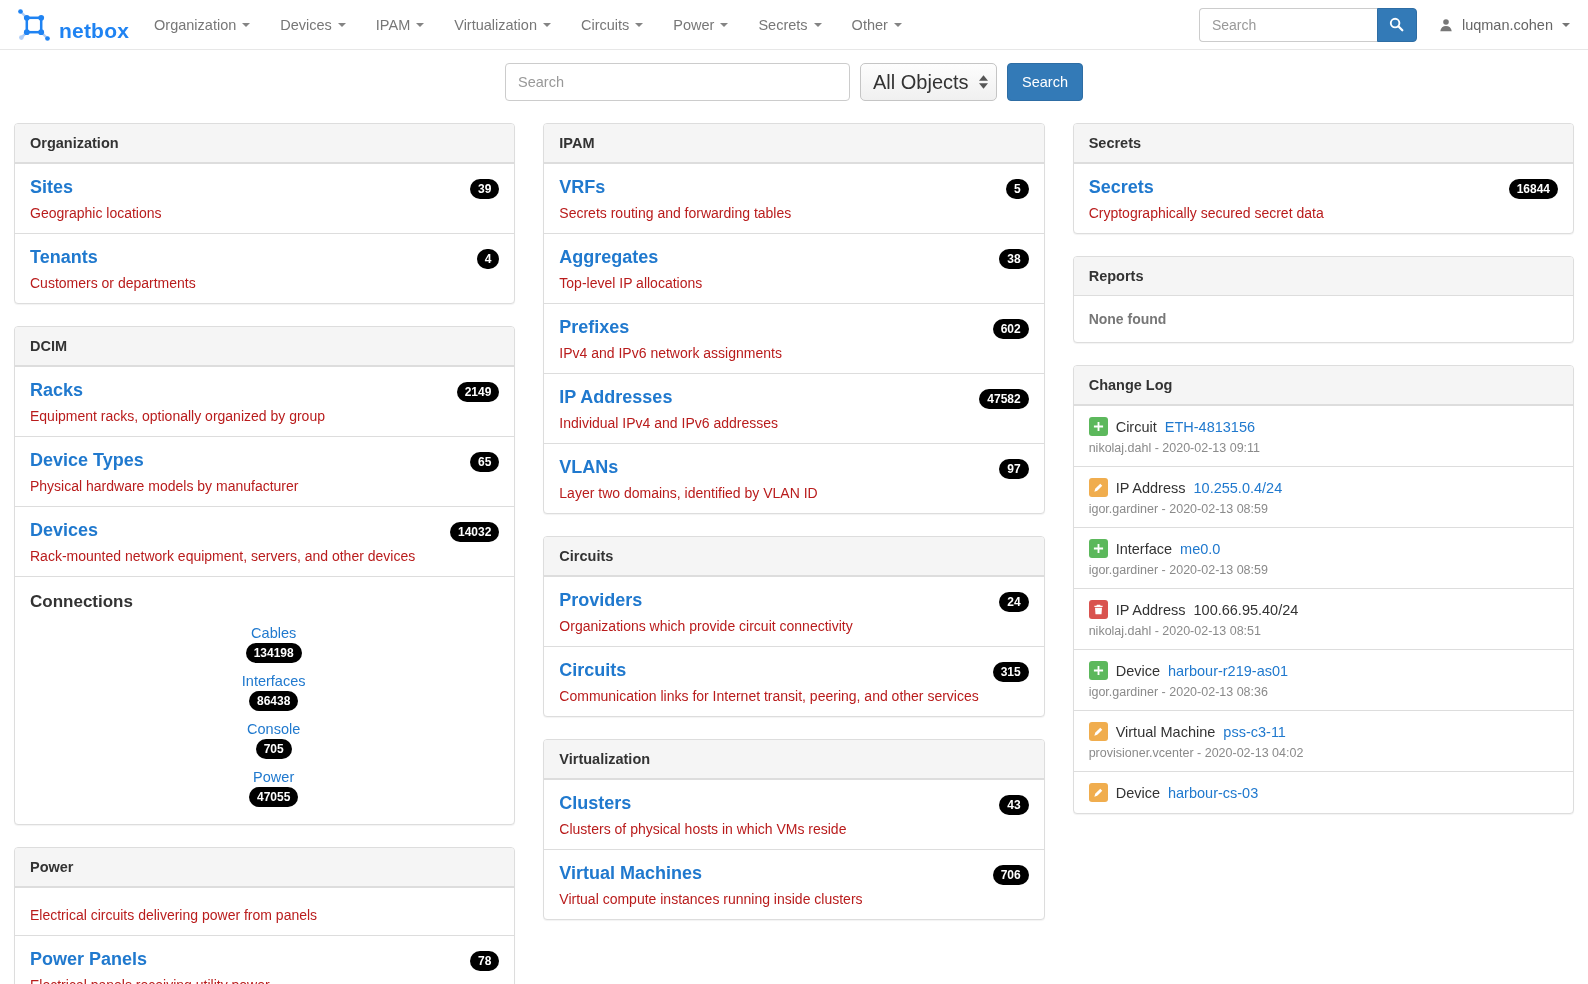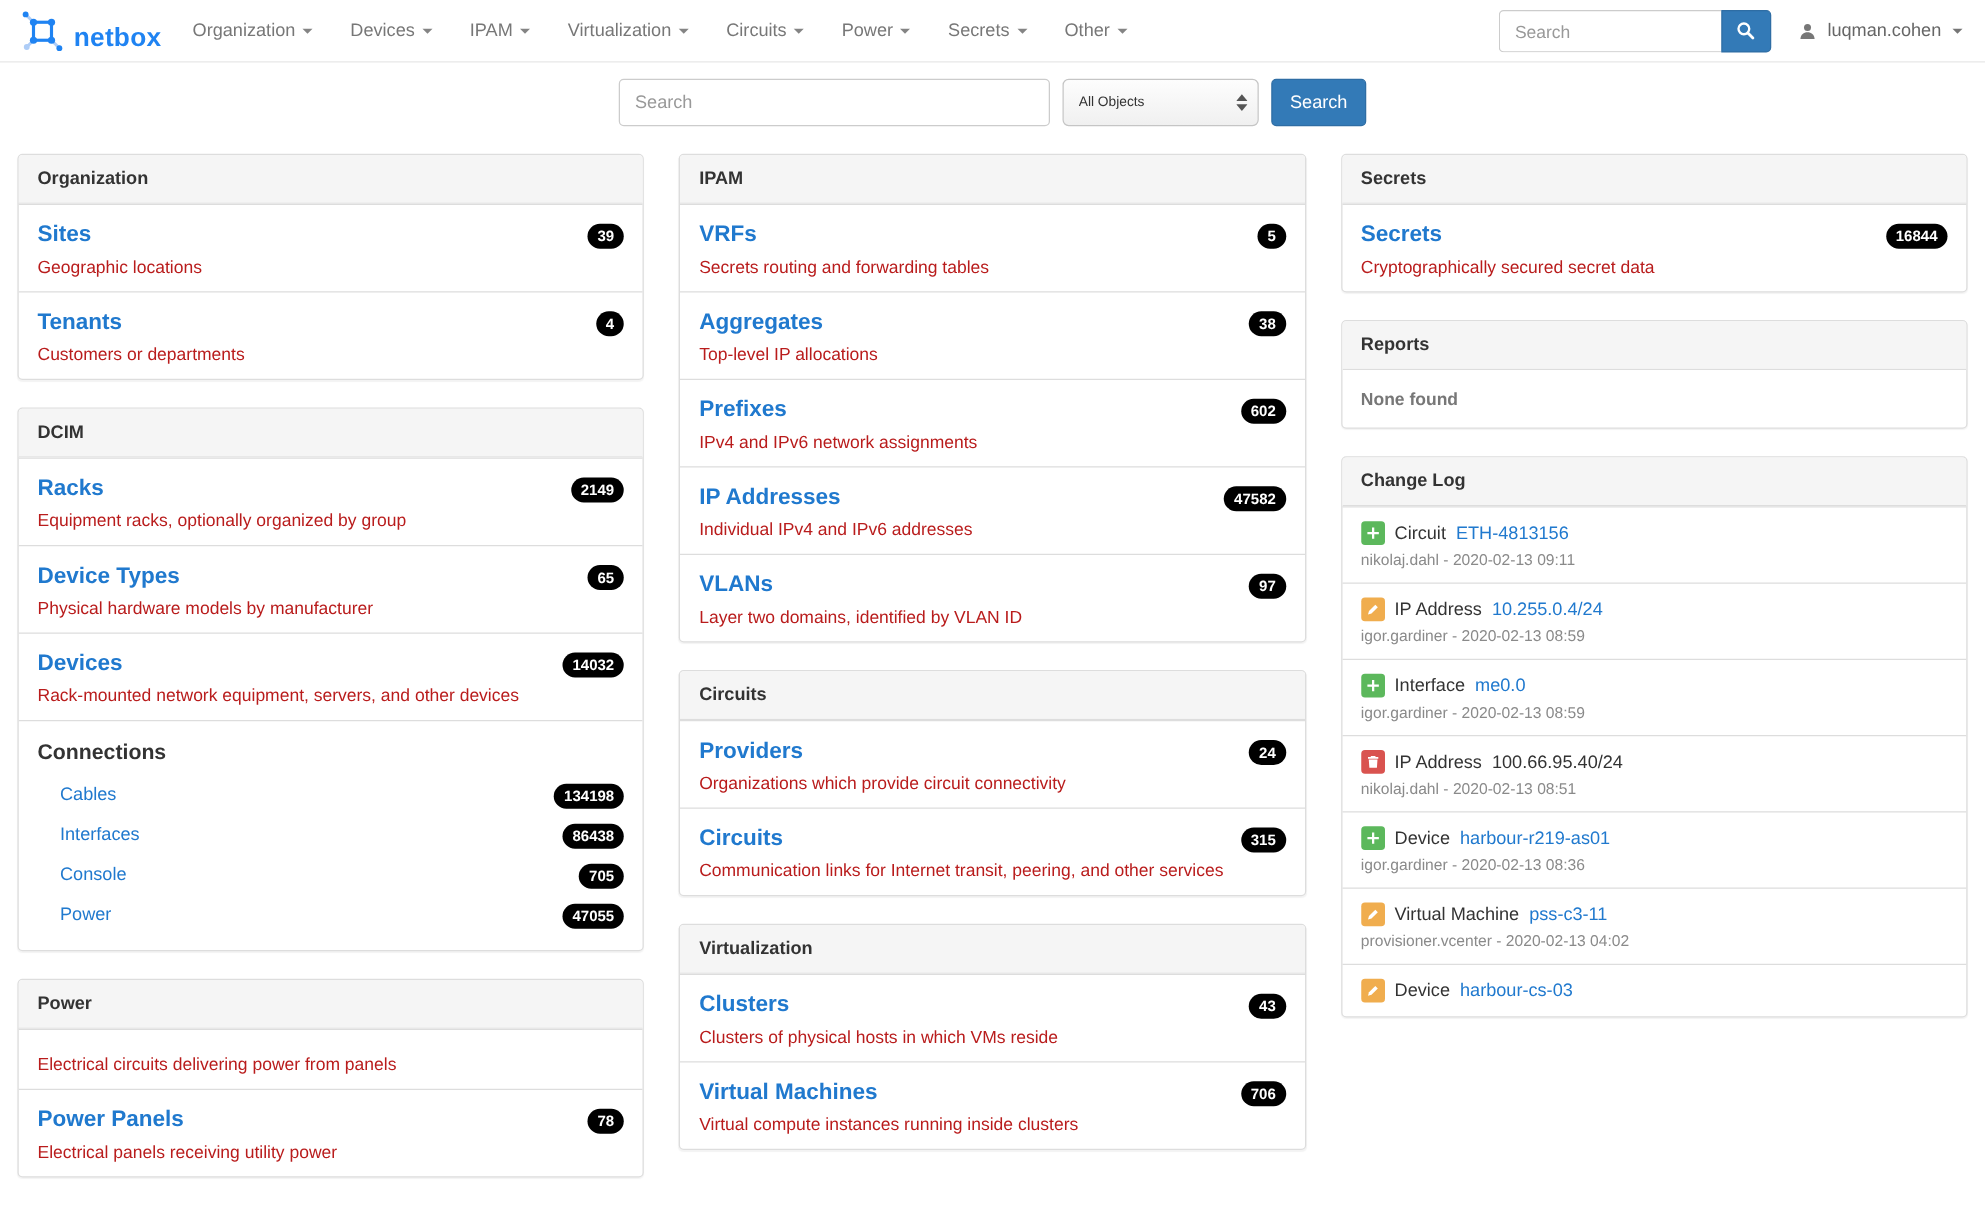--- a/index.html
+++ b/index.html
@@ -53,23 +53,23 @@
   }
   .hero input {
     width:345px; height:38px; border:1px solid #ccc; border-radius:4px;
     padding:6px 12px; font-size:14.5px; color:#555; outline:none;
     font-family:"Liberation Sans", sans-serif;
   }
   .hero input::placeholder { color:#999; }
   .select-wrap { position:relative; }
   .select-wrap select {
     -webkit-appearance:none; appearance:none;
-    width:157px; height:38px; border:1px solid #c5c5c5; border-radius:5px;
+    width:137px; height:38px; border:1px solid #c5c5c5; border-radius:5px;
     background:linear-gradient(#fdfdfd,#f0f0f0);
-    padding:6px 28px 6px 12px; font-size:11px; color:#333; outline:none; cursor:pointer;
+    padding:6px 28px 6px 12px; font-size:20px; color:#333; outline:none; cursor:pointer;
     font-family:"Liberation Sans", sans-serif;
   }
   .select-arrows { position:absolute; right:9px; top:50%; transform:translateY(-50%); pointer-events:none; display:flex; flex-direction:column; gap:2px; }
   .btn-primary {
     height:38px; background:#337ab7; border:1px solid #2e6da4; border-radius:4px;
     color:#fff; font-size:14.5px; padding:6px 14px; cursor:pointer;
     font-family:"Liberation Sans", sans-serif;
   }
 
   
@@ -93,21 +93,21 @@
   .item-title { font-size:18px; font-weight:bold; line-height:1.2; }
   .item-desc { font-size:14px; color:#b91c1c; margin-top:6px; }
   .badge {
     background:#000000; color:#fff; font-size:12px; font-weight:bold;
     padding:4px 8px; border-radius:10px; line-height:1; margin-top:2px; white-space:nowrap;
   }
   .panel-empty { padding:15px; color:#777; font-size:14px;font-weight:bold; }
 
   
   .connections-title { font-size:17px; font-weight:bold; color:#333; margin:2px 0 8px; }
-  .conn-row { display:flex; align-items:center; justify-content:space-between; padding:5px 0 5px 18px; }
+  .conn-row { display:flex; align-items:center; justify-content:space-between; padding:5px 0 5px 18px;flex-direction:column; }
   .conn-row .link { font-size:14.5px; }
 
   
   .cl-entry { padding:11px 15px; border-top:1px solid #ddd; }
   .cl-entry:first-of-type { border-top:none; }
   .cl-line1 { display:flex; align-items:center; gap:8px; font-size:14.5px; color:#333; }
   .cl-icon {
     width:19px; height:19px; border-radius:3px; flex:0 0 auto;
     display:inline-flex; align-items:center; justify-content:center;
   }

